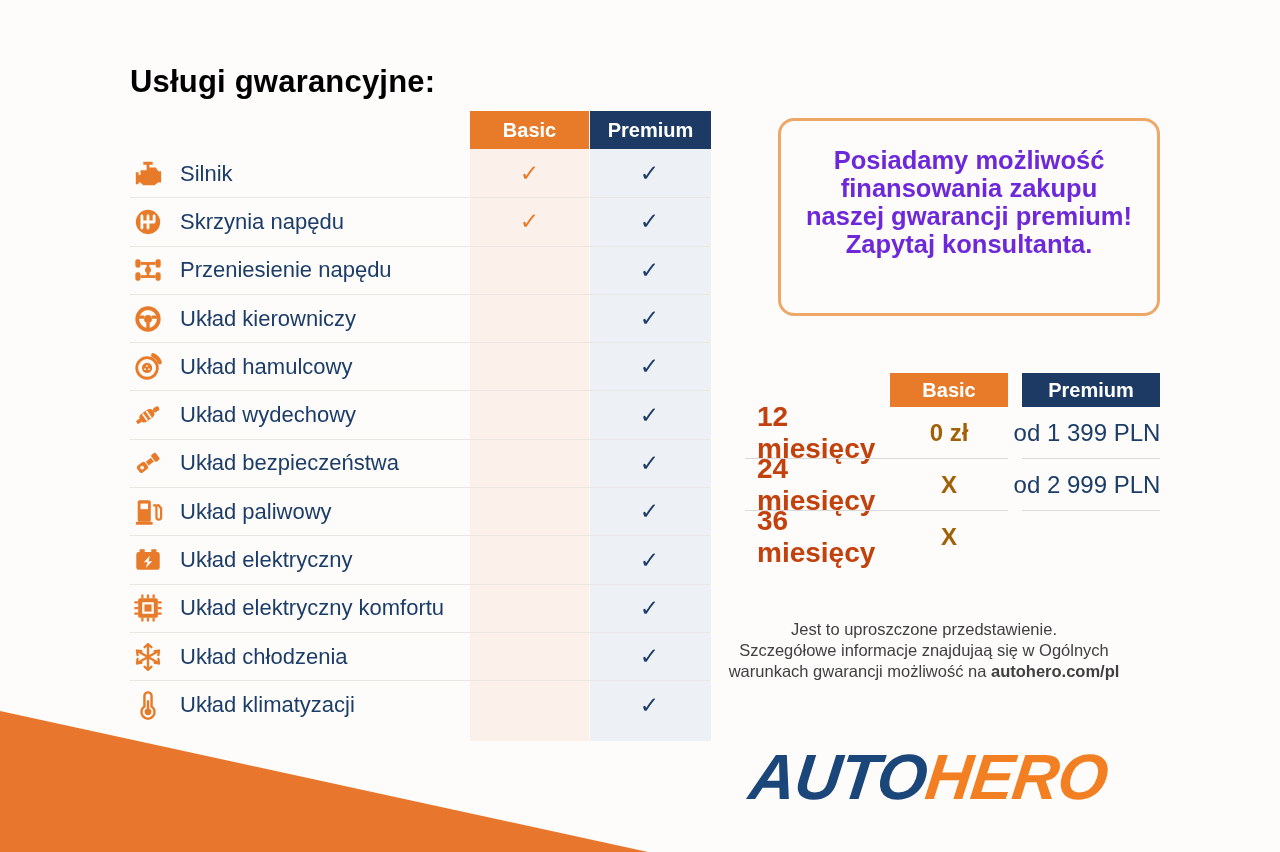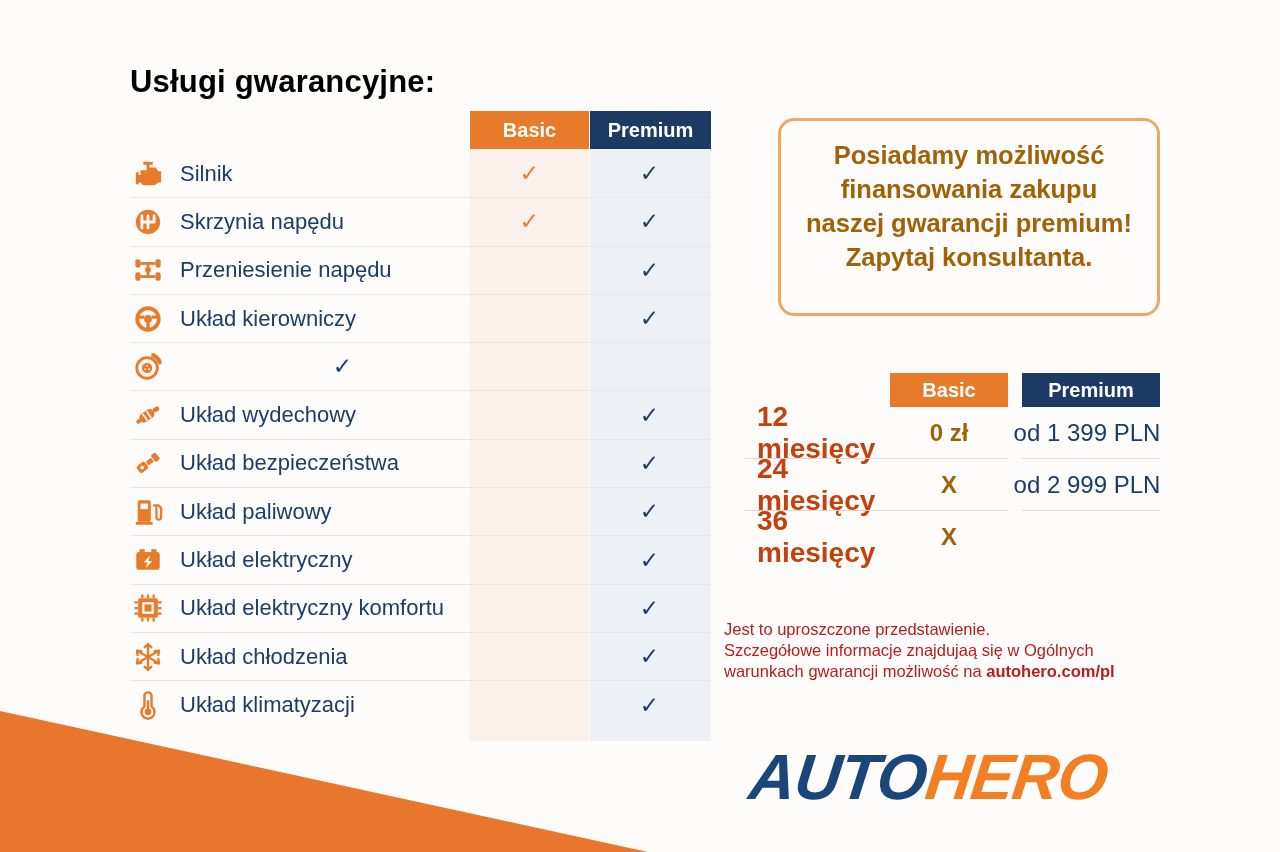--- a/index.html
+++ b/index.html
@@ -34,43 +34,43 @@
   .cell{flex:0 0 119px;text-align:center;font-size:23px;font-weight:bold;}
   .cell.p{flex:0 0 121px;}
   .cell.b{color:#E87B29;}
   .cell.p{color:#1C3D68;}
   
   .finbox{
     position:absolute;left:778px;top:118px;width:382px;height:198px;box-sizing:border-box;
     border:3px solid #EDA868;border-radius:16px;background:#FDFCFB;
   }
   .finbox .txt{
-    margin:17px auto 0;width:336px;text-align:center;
-    font-size:25.5px;line-height:34px;font-weight:bold;color:#a16207;
+    margin:25px auto 0;width:336px;text-align:center;
+    font-size:25.5px;line-height:28px;font-weight:bold;color:#6d28d9;
   }
   
   .phead{position:absolute;top:373px;height:34px;line-height:34px;text-align:center;
     color:#fff;font-size:20px;font-weight:bold;}
   .phead.basic{left:890px;width:118px;background:#E87B29;}
   .phead.premium{left:1022px;width:138px;background:#1D3A64;}
   .prows{position:absolute;left:745px;top:407px;width:421px;}
   .prow{display:flex;align-items:center;height:52px;}
   .prow .period{flex:0 0 145px;padding-left:12px;box-sizing:border-box;
     font-size:28px;font-weight:bold;color:#c2410c;}
   .prow .bval{flex:0 0 118px;text-align:center;font-size:24px;font-weight:bold;color:#a16207;}
   .prow .pval{flex:1;text-align:center;font-size:24px;font-weight:normal;color:#1C3D68;}
   .pdiv{position:absolute;height:1px;background:#DADADA;}
   .pdiv.l1{left:745px;top:458px;width:263px;}
   .pdiv.r1{left:1022px;top:458px;width:138px;}
   .pdiv.l2{left:745px;top:510px;width:263px;}
   .pdiv.r2{left:1022px;top:510px;width:138px;}
   
   .disclaimer{
-    position:absolute;left:724px;top:619px;width:400px;text-align:left;
-    font-size:16.5px;line-height:21px;color:#b91c1c;
+    position:absolute;left:724px;top:619px;width:400px;text-align:center;
+    font-size:16.5px;line-height:21px;color:#404040;
   }
   .disclaimer b{font-weight:bold;}
   
   .logo{
     position:absolute;left:750px;top:740px;
     font-size:64px;font-weight:bold;font-style:italic;letter-spacing:-1px;
     transform:skewX(-7deg);white-space:nowrap;
   }
   .logo .auto{color:#1A4679;}
   .logo .hero{color:#F28022;}
@@ -156,20 +156,21 @@
               <circle cx="15" cy="17" r="11" fill="none" stroke="#E87B29" stroke-width="3"></circle>
               <circle cx="15" cy="17" r="5.5"></circle>
               <g fill="#FDFCFB">
                 <circle cx="15" cy="14.8" r="1"></circle>
                 <circle cx="12.9" cy="18.3" r="1"></circle>
                 <circle cx="17.1" cy="18.3" r="1"></circle>
               </g>
               <path d="M21.5 3.5a13.5 13.5 0 0 1 7 7.4" fill="none" stroke="#E87B29" stroke-width="4.5" stroke-linecap="round"></path>
             </svg>
         </span>
+        <span class="lbl">Układ hamulcowy</span>
         <span class="cell b"></span>
         <span class="cell p">✓</span>
       </div>
 
       <div class="wrow">
         <span class="icon">
           <svg viewBox="0 0 32 32">
               <g transform="rotate(-35 16 16)">
                 <rect x="6" y="11" width="17" height="10" rx="4.5"></rect>
                 <rect x="1.5" y="14" width="5" height="4" rx="1"></rect>

